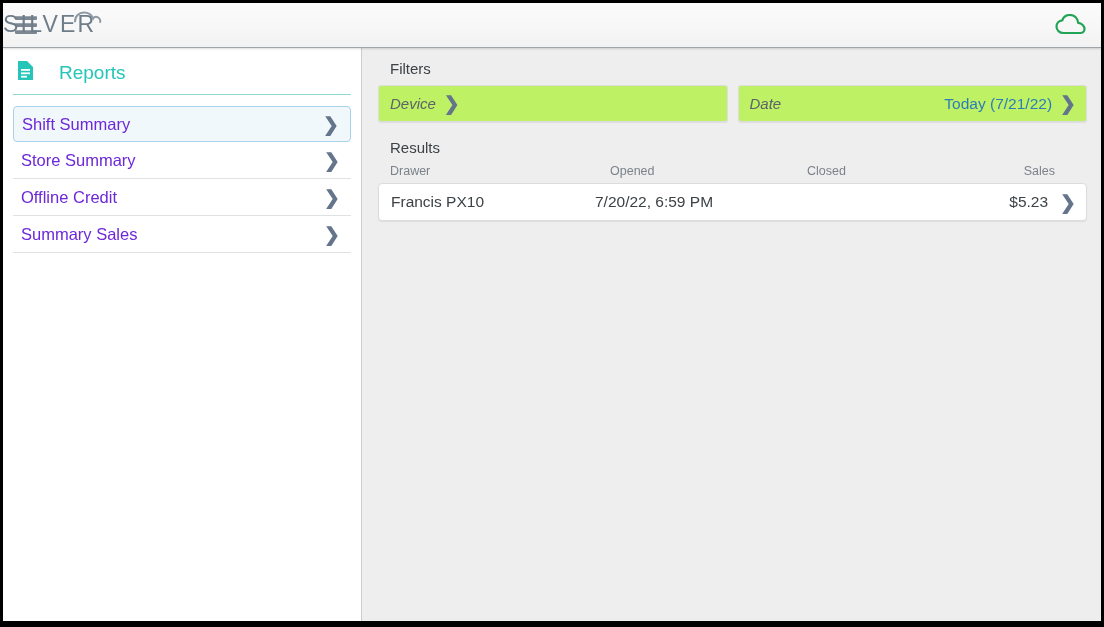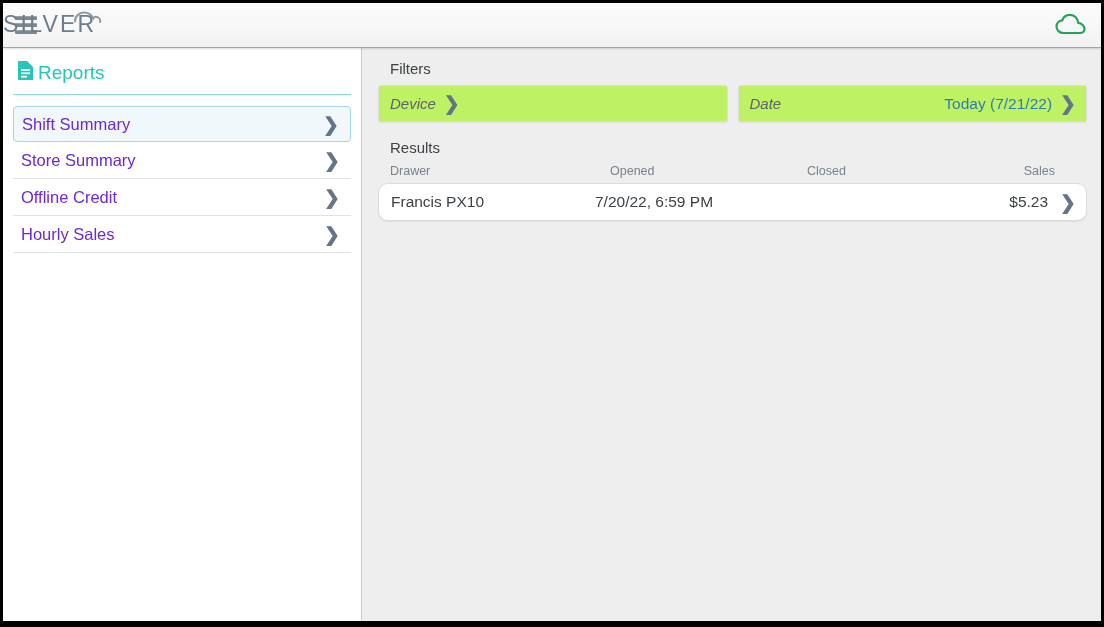--- a/index.html
+++ b/index.html
@@ -114,21 +114,21 @@
     flex: 0 0 359px;
     background: #ffffff;
     border-right: 1px solid #c9cdd0;
     padding: 0 10px;
     position: relative;
   }
 
   .panel-header {
     display: flex;
     align-items: center;
-    gap: 4px;
+    gap: 25px;
     padding: 12px 4px 9px 4px;
     border-bottom: 1px solid #8fd9d4;
   }
   .panel-header-title {
     color: #25c6b7;
     font-size: 19px;
     font-weight: 400;
   }
 
   .menu-list { padding-top: 11px; }
@@ -224,21 +224,21 @@
     gap: 16px;
   }
   .th-drawer { flex: 0 0 204px; }
   .th-opened { flex: 0 0 181px; }
   .th-closed { flex: 1 1 auto; }
   .th-sales  { flex: 0 0 auto; text-align: right; }
 
   .result-row {
     background: #ffffff;
     border: 1px solid #dcdcdc;
-    border-radius: 10px;
+    border-radius: 4px;
     box-shadow: 0 1px 1px rgba(0,0,0,0.07);
     height: 38px;
     display: flex;
     align-items: center;
     padding: 0 10px 0 12px;
     cursor: pointer;
   }
   .cell { font-size: 15.5px; color: #3d4246; }
   .c-drawer { flex: 0 0 204px; }
   .c-opened { flex: 0 0 181px; }
@@ -304,21 +304,21 @@
           <span class="label">Store Summary</span>
           <span class="chev">❯</span>
         </div>
 
         <div class="menu-item">
           <span class="label">Offline Credit</span>
           <span class="chev">❯</span>
         </div>
 
         <div class="menu-item">
-          <span class="label">Hourly Sales</span>
+          <span class="label">Summary Sales</span>
           <span class="chev">❯</span>
         </div>
 
       </div>
     </div>
 
     <div class="main">
 
       <div class="section-title">Filters</div>
 

